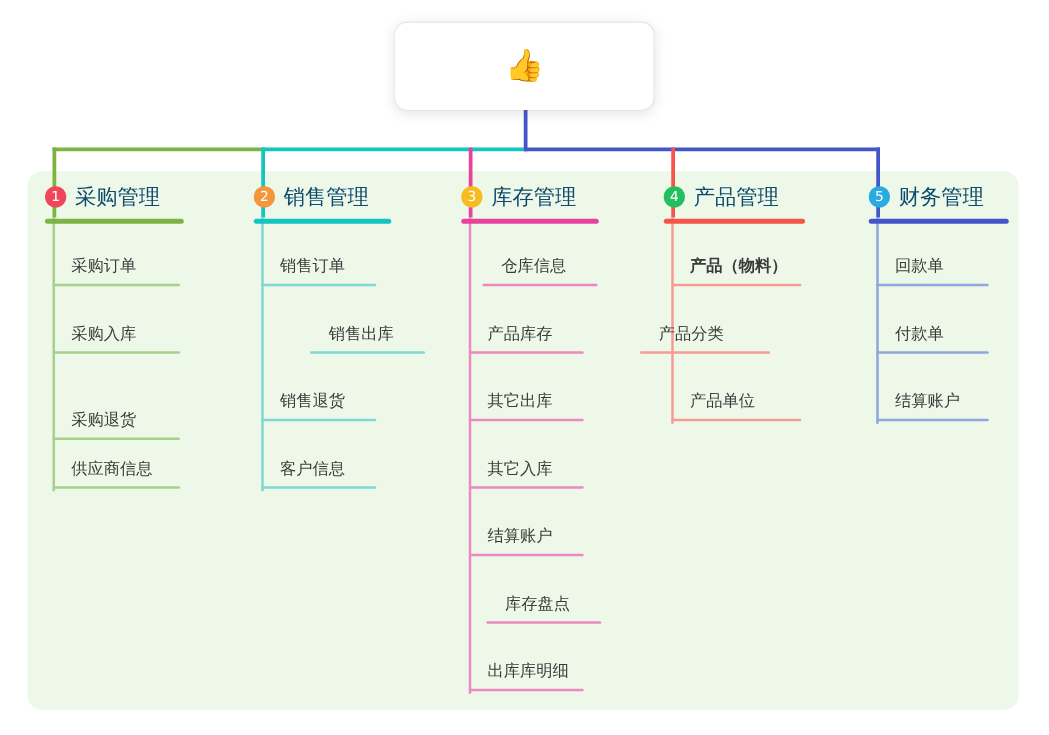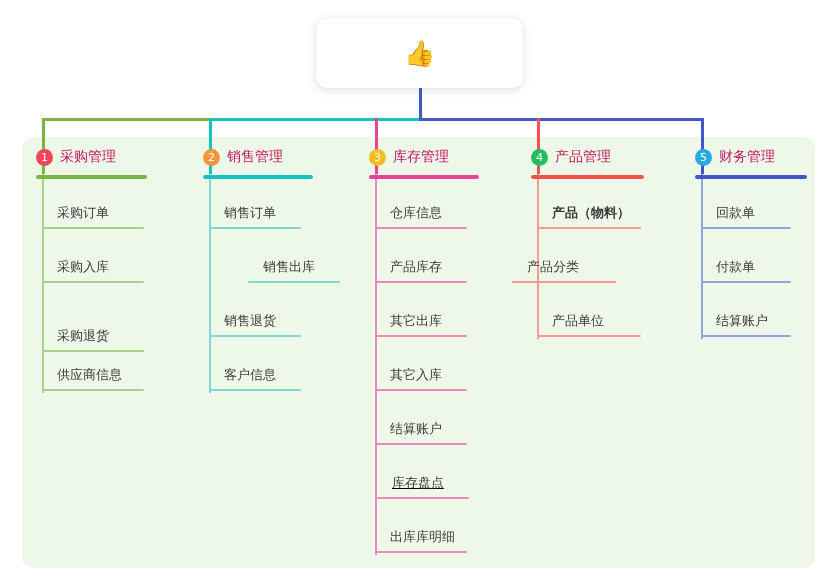--- a/index.html
+++ b/index.html
@@ -87,22 +87,22 @@
     height: 17px;
     border-radius: 50%;
     color: #ffffff;
     font-size: 11px;
     line-height: 17px;
     text-align: center;
     font-family: "DejaVu Sans", sans-serif;
     flex: 0 0 auto;
   }
   .col-title {
-    font-size: 14px;
-    color: #be185d;
+    font-size: 17px;
+    color: #0c4a6e;
   }
   .col-rule {
     height: 4px;
     border-radius: 2px;
     margin-top: 6px;
   }
 
   .leaf {
     position: absolute;
     white-space: nowrap;
@@ -196,41 +196,41 @@
         <span class="leaf-label">客户信息</span>
         <div class="leaf-rule" style="width: 92px; background: rgb(127, 217, 210);"></div>
       </div>
       <div class="column" style="left: 369px;">
         <div class="col-header">
           <span class="badge" style="background: rgb(245, 189, 31);">3</span>
           <span class="col-title">库存管理</span>
         </div>
         <div class="col-rule" style="width: 110px; background: rgb(232, 66, 154);"></div>
       </div>
-      <div class="leaf" style="left: 375px; top: 204px;">
+      <div class="leaf" style="left: 386px; top: 204px;">
         <span class="leaf-label">仓库信息</span>
         <div class="leaf-rule" style="width: 92px; background: rgb(237, 137, 191);"></div>
       </div>
       <div class="leaf" style="left: 375px; top: 258px;">
         <span class="leaf-label">产品库存</span>
         <div class="leaf-rule" style="width: 92px; background: rgb(237, 137, 191);"></div>
       </div>
       <div class="leaf" style="left: 375px; top: 312px;">
         <span class="leaf-label">其它出库</span>
         <div class="leaf-rule" style="width: 92px; background: rgb(237, 137, 191);"></div>
       </div>
       <div class="leaf" style="left: 375px; top: 366px;">
         <span class="leaf-label">其它入库</span>
         <div class="leaf-rule" style="width: 92px; background: rgb(237, 137, 191);"></div>
       </div>
       <div class="leaf" style="left: 375px; top: 420px;">
         <span class="leaf-label">结算账户</span>
         <div class="leaf-rule" style="width: 92px; background: rgb(237, 137, 191);"></div>
       </div>
-      <div class="leaf" style="left: 377px; top: 474px; text-decoration: underline;">
+      <div class="leaf" style="left: 389px; top: 474px;">
         <span class="leaf-label">库存盘点</span>
         <div class="leaf-rule" style="width: 92px; background: rgb(237, 137, 191);"></div>
       </div>
       <div class="leaf" style="left: 375px; top: 528px;">
         <span class="leaf-label">出库库明细</span>
         <div class="leaf-rule" style="width: 92px; background: rgb(237, 137, 191);"></div>
       </div>
       <div class="column" style="left: 531px;">
         <div class="col-header">
           <span class="badge" style="background: rgb(35, 191, 94);">4</span>

